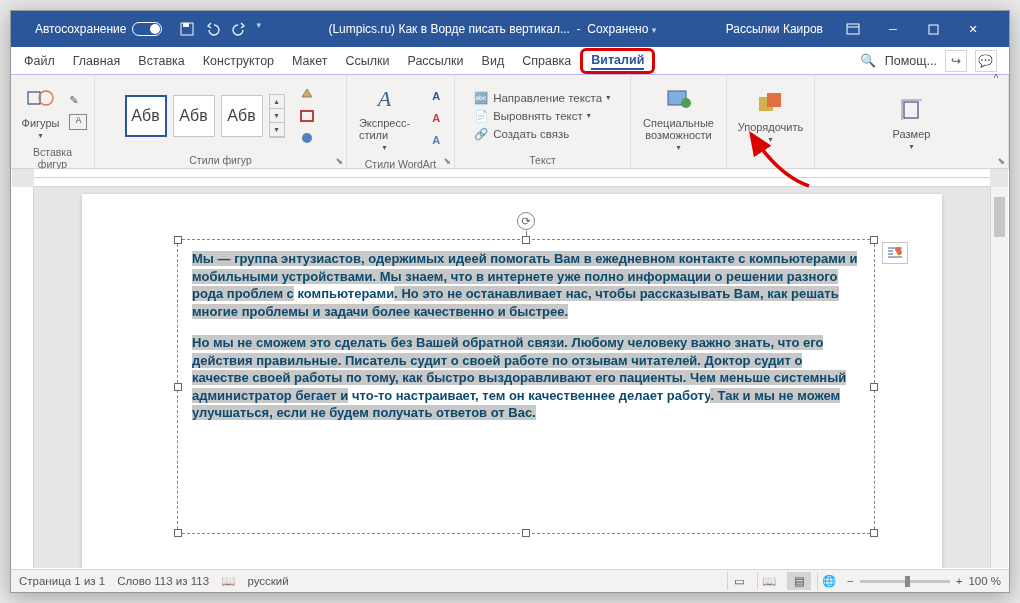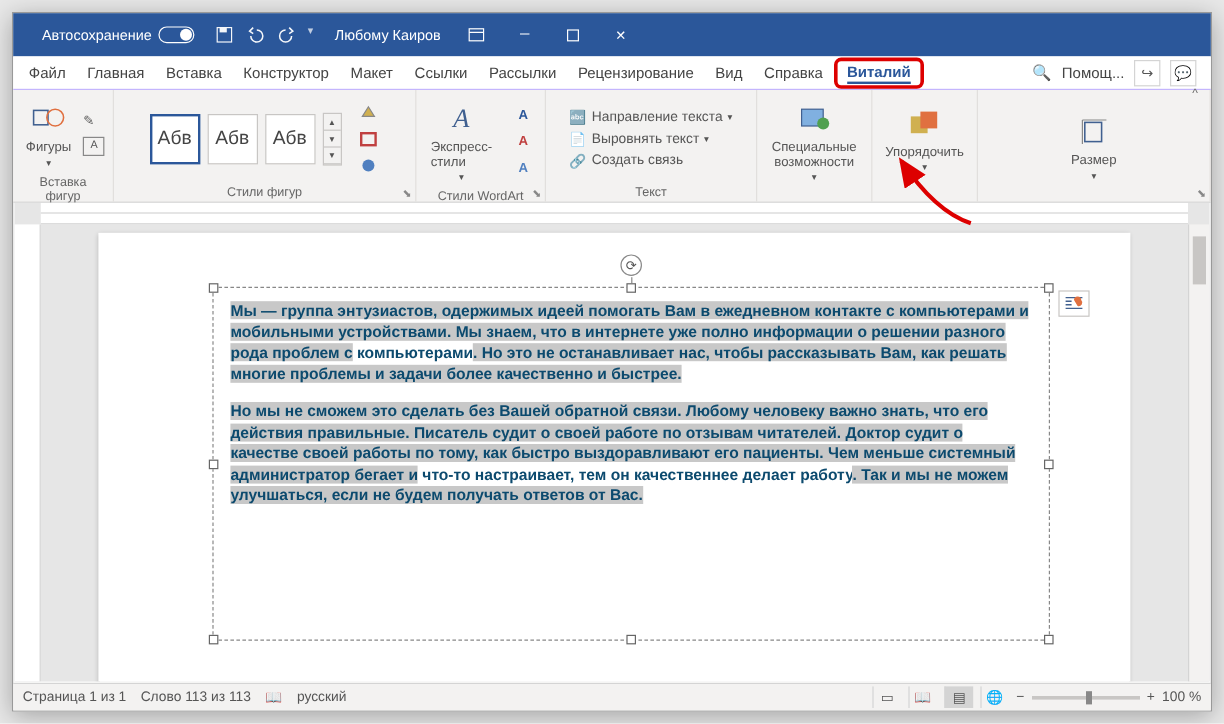--- a/index.html
+++ b/index.html
@@ -101,21 +101,24 @@
           </svg>
         </div>
       <div class="qat-icon">
           <svg width="14" height="14" viewBox="0 0 14 14">
             <path d="M6 3 A5 5 0 1 0 11 8" fill="none" stroke="#fff" stroke-width="1.3"></path>
             <path d="M9 1 L12 4 L9 6" fill="none" stroke="#fff" stroke-width="1.3"></path>
           </svg>
         </div>
       <span style="opacity:0.7;font-size:9px;">▾</span>
     </div>
-    <div class="user">Любому Каиров</div>
+    <div class="doctitle">
+      <span>(Lumpics.ru) Как в Ворде писать вертикал...</span> &nbsp;-&nbsp; <span>Сохранено</span> <span style="opacity:0.7;font-size:9px;">▾</span>
+    </div>
+    <div class="user">Рассылки Каиров</div>
     <div class="winbtn">
         <svg width="14" height="12">
           <rect x="1" y="1" width="12" height="10" fill="none" stroke="#fff"></rect>
           <line x1="1" y1="4" x2="13" y2="4" stroke="#fff"></line>
         </svg>
       </div>
     <div class="winbtn">─</div>
     <div class="winbtn">
         <svg width="11" height="11">
           <rect x="1" y="1" width="9" height="9" fill="none" stroke="#fff"></rect>
@@ -125,21 +128,20 @@
   </div>
 
   <div class="tabs">
     <div class="tab">Файл</div>
     <div class="tab">Главная</div>
     <div class="tab">Вставка</div>
     <div class="tab">Конструктор</div>
     <div class="tab">Макет</div>
     <div class="tab">Ссылки</div>
     <div class="tab">Рассылки</div>
-    <div class="tab">Рецензирование</div>
     <div class="tab">Вид</div>
     <div class="tab">Справка</div>
     <div class="format-highlight">Виталий</div>
     <div class="tabs-right">
       <span style="font-size:13px;">🔍</span>
       <span>Помощ...</span>
       <div class="ico">↪</div>
       <div class="ico">💬</div>
     </div>
   </div>

